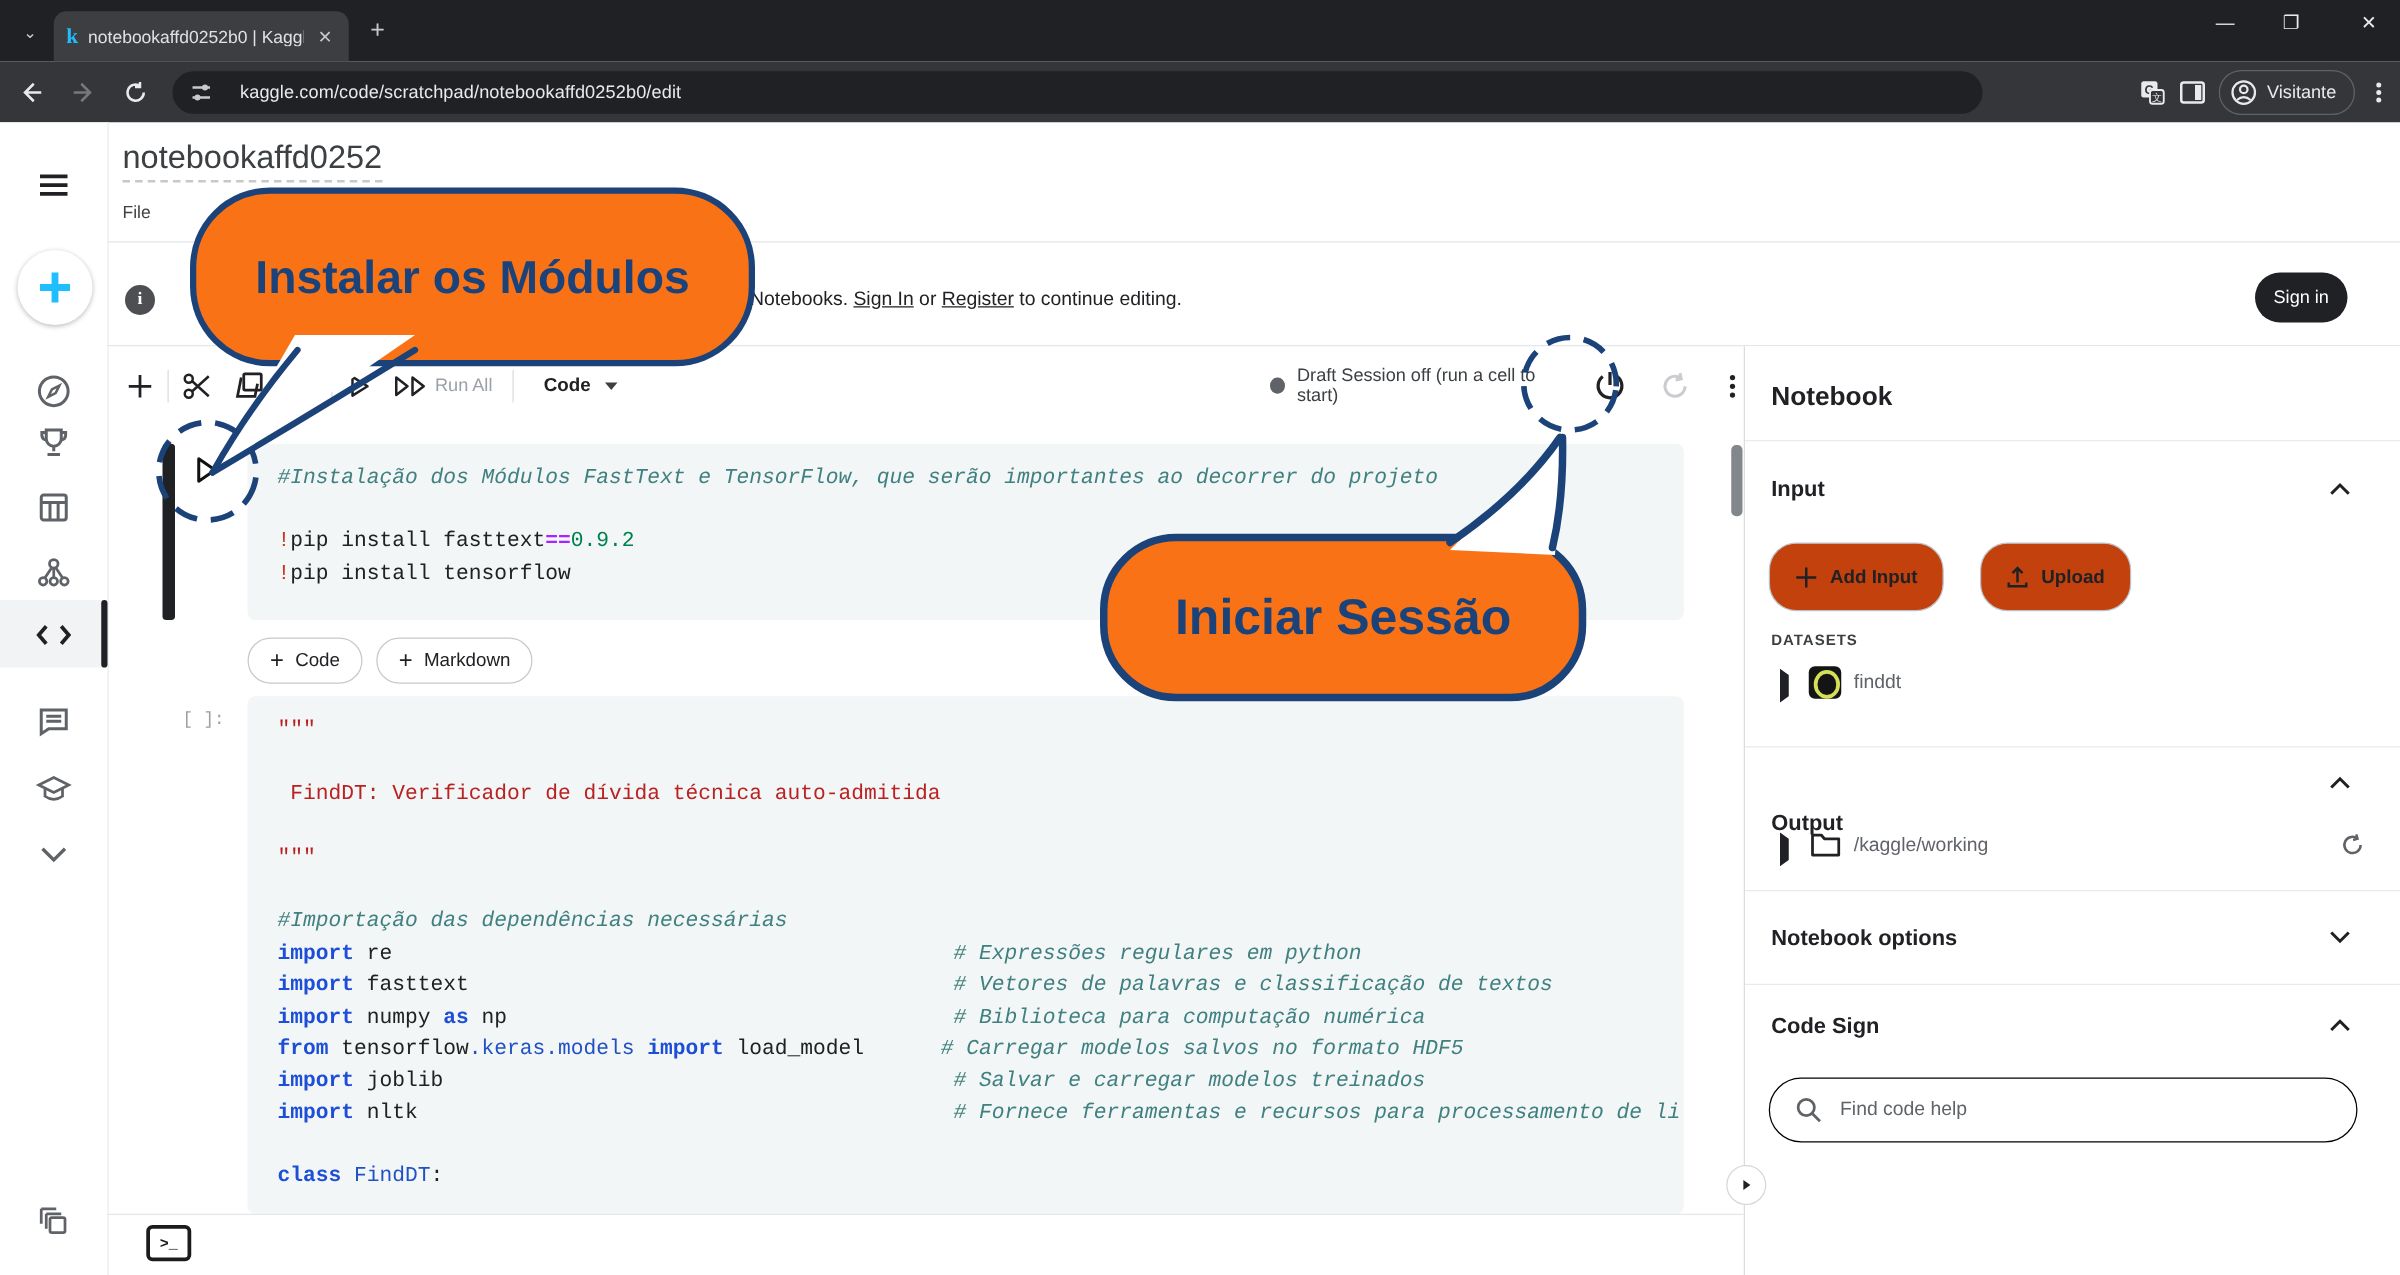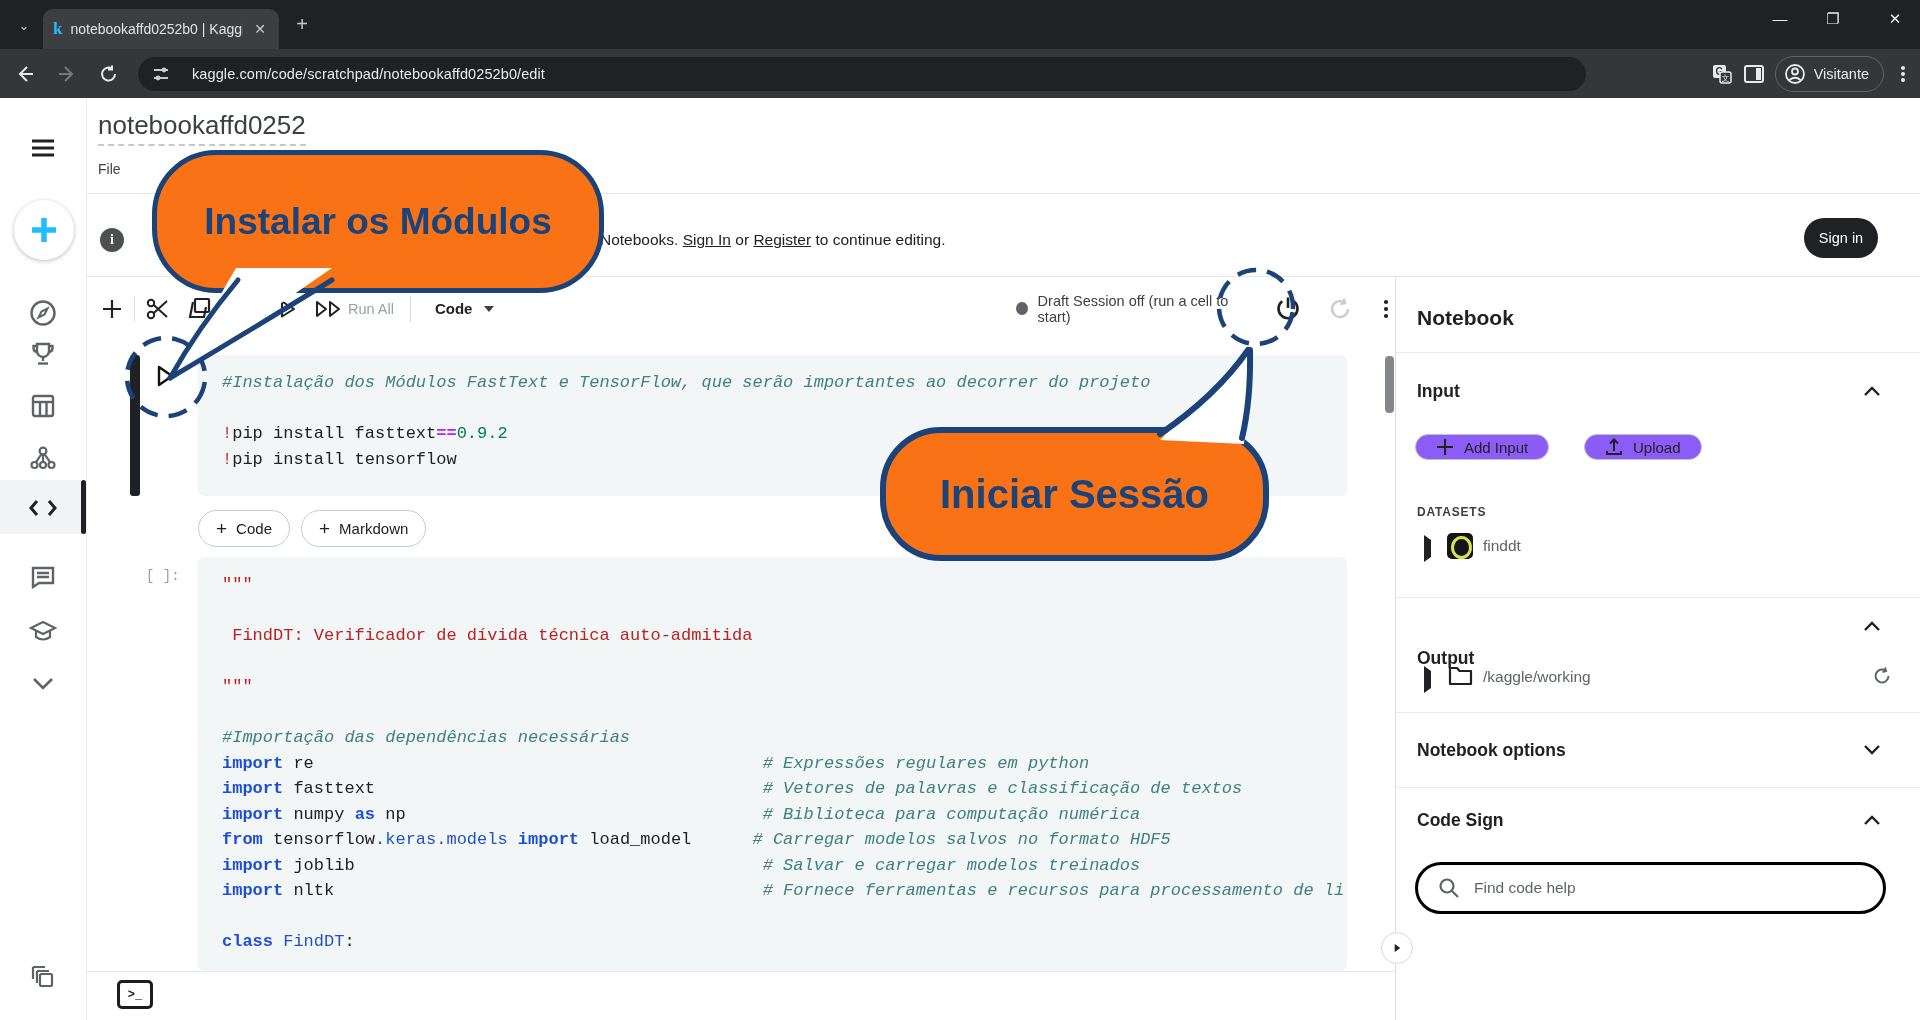--- a/index.html
+++ b/index.html
@@ -80,23 +80,23 @@
   #panel{left:1395px;top:277px;width:525px;height:743px;background:#fff;border-left:1px solid #dadce0;}
   .p-div{position:absolute;left:1396px;width:524px;height:1px;background:#e8eaec;}
   .p-h1{font-size:21px;font-weight:bold;color:#202124;}
   .p-h2{font-size:17.5px;font-weight:bold;color:#202124;}
   .p-chev{position:absolute;left:1862px;}
   .p-row-lbl{font-size:15.5px;color:#5f6368;}
   .dsets{font-size:12px;font-weight:bold;color:#3c4043;letter-spacing:.8px;text-align:center;}
   .tri-r{width:0;height:0;border-top:5px solid transparent;border-bottom:5px solid transparent;border-left:7px solid #202124;}
   #ds-icon{width:26px;height:26px;border-radius:5px;background:#141414;position:relative;}
   #ds-icon::after{content:"";position:absolute;left:4px;top:3px;width:15px;height:17px;border-radius:50%;border:3px solid #d4e157;}
-  .pillbtn{height:26px;border:1px solid #bdc1c6;border-radius:22px;background:#8b5cf6;display:flex;align-items:center;
-           gap:10px;padding:0 20px;font-size:15px;font-weight:normal;color:#202124;box-sizing:border-box;}
-  #codehelp-box{left:1415px;top:862px;width:471px;height:52px;border:3px solid #000000;border-radius:26px;
+  .pillbtn{height:55px;border:1px solid #bdc1c6;border-radius:22px;background:#c2410c;display:flex;align-items:center;
+           gap:10px;padding:0 20px;font-size:15px;font-weight:bold;color:#202124;box-sizing:border-box;}
+  #codehelp-box{left:1415px;top:862px;width:471px;height:52px;border:1px solid #000000;border-radius:26px;
                 display:flex;align-items:center;gap:14px;padding:0 10px 0 20px;box-sizing:border-box;}
   #codehelp-ph{font-size:15.5px;color:#5f6368;}
   #panel-handle{left:1381px;top:932px;width:30px;height:30px;border-radius:50%;background:#fff;
                 border:1px solid #d5d8db;display:flex;align-items:center;justify-content:center;}
   
   .bubble{position:absolute;background:#f97316;border:5px solid #1c4379;display:flex;align-items:center;
           justify-content:center;color:#1c4379;font-weight:bold;z-index:55;}
   #bub1{left:152px;top:150px;width:442px;height:133px;border-radius:64px;font-size:37px;}
   #bub2{left:880px;top:427px;width:377px;height:122px;border-radius:61px;font-size:40px;border-width:6px;}
   #anno-svg{position:absolute;left:0;top:0;width:1920px;height:1020px;z-index:60;pointer-events:none;}

